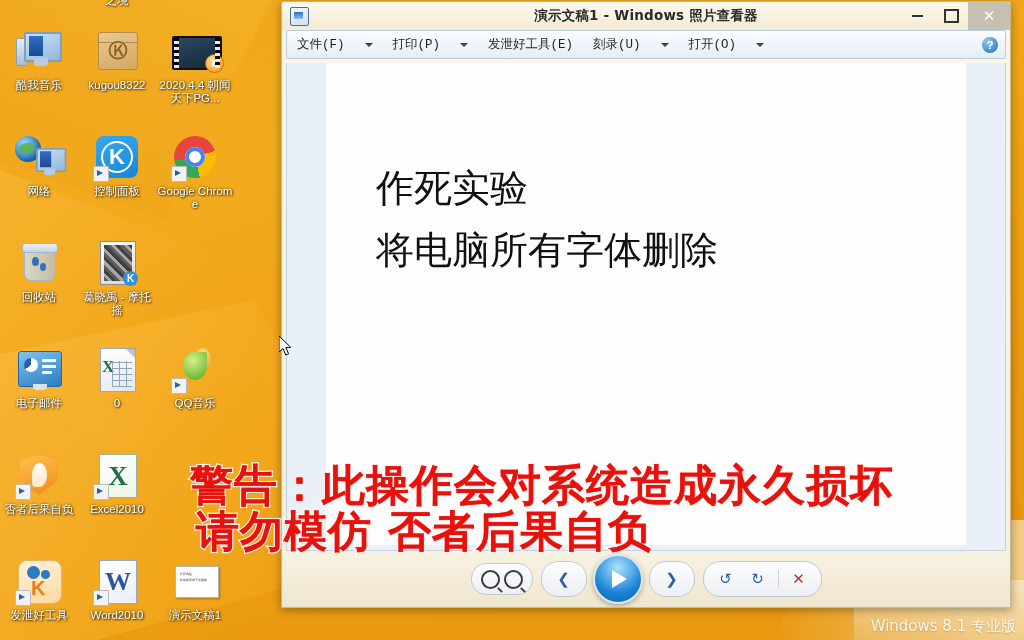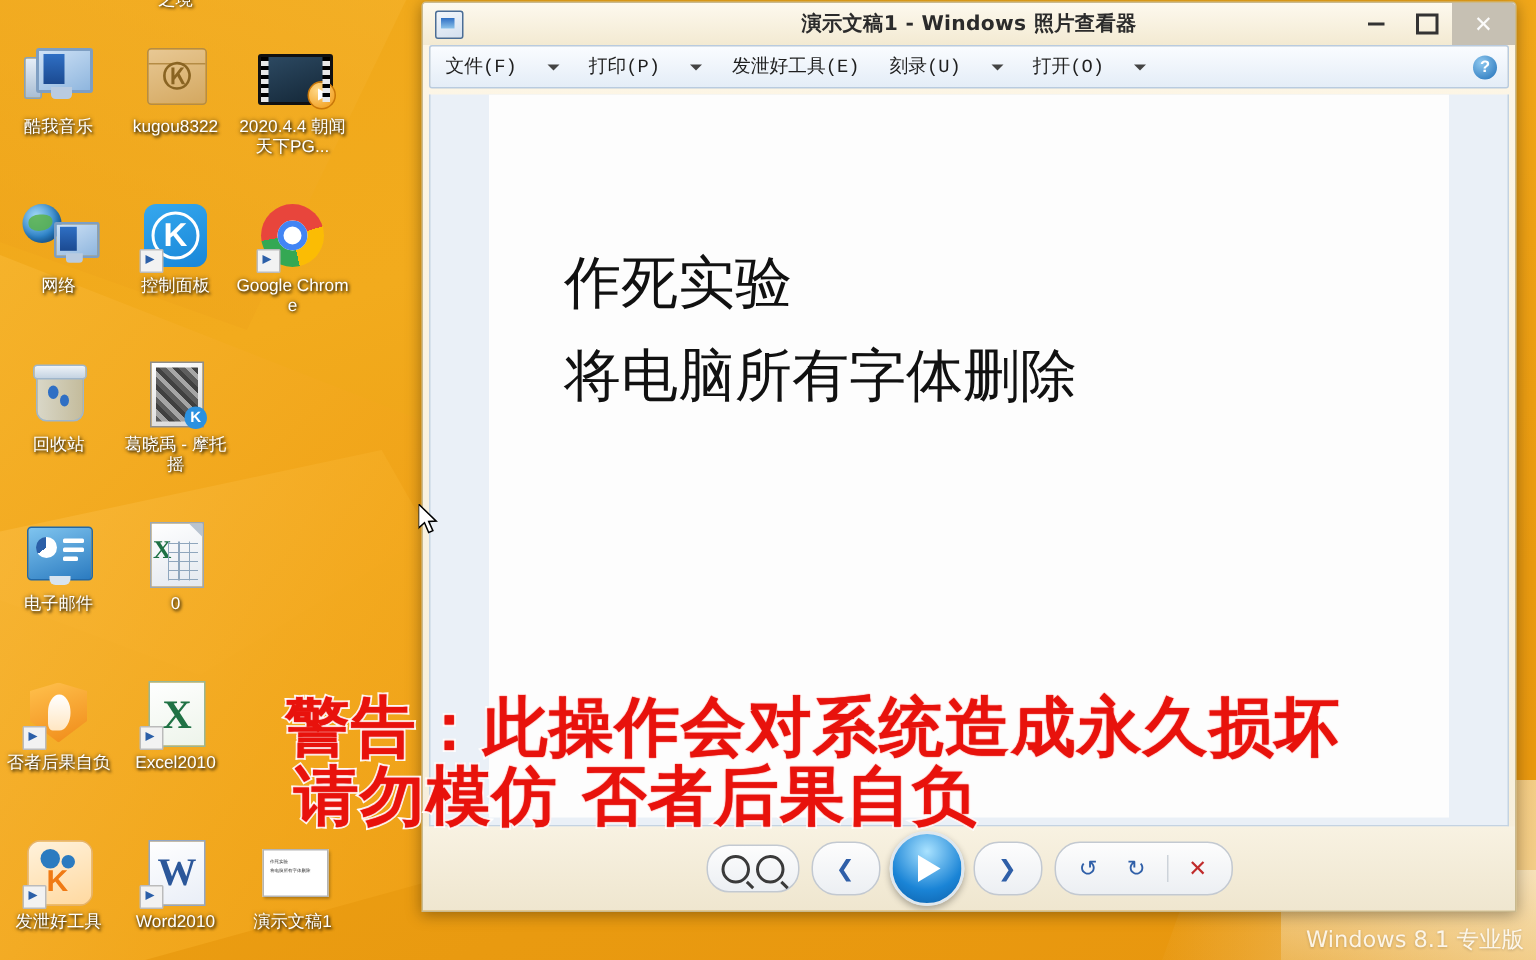--- a/index.html
+++ b/index.html
@@ -411,20 +411,30 @@
       <div class="dicon">
         <div class="glyph">
           <div class="ic-xls">
               <div class="fold"></div>
               <div class="x">X</div>
               <div class="grid"></div>
             </div>
         </div>
         <div class="lbl">0</div>
       </div>
+      <div class="dicon">
+        <div class="glyph">
+          <div class="ic-qqm">
+              <div class="n2"></div>
+              <div class="n1"></div>
+            </div>
+          <div class="shortcut-arrow"></div>
+        </div>
+        <div class="lbl">QQ音乐</div>
+      </div>
     </div>
 
     <div class="drow">
       <div class="dicon">
         <div class="glyph">
           <div class="ic-huorong"></div>
           <div class="shortcut-arrow"></div>
         </div>
         <div class="lbl">否者后果自负</div>
       </div>

